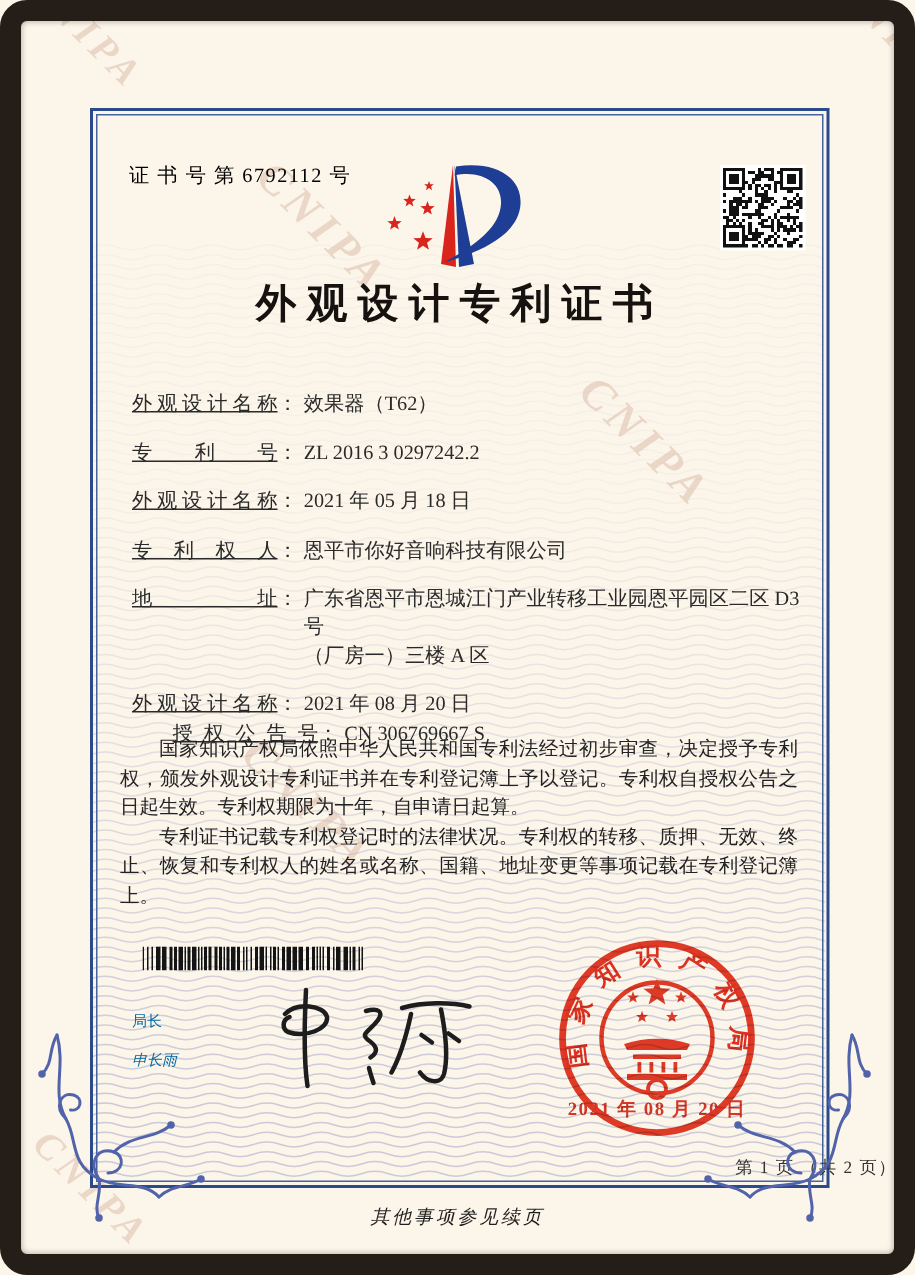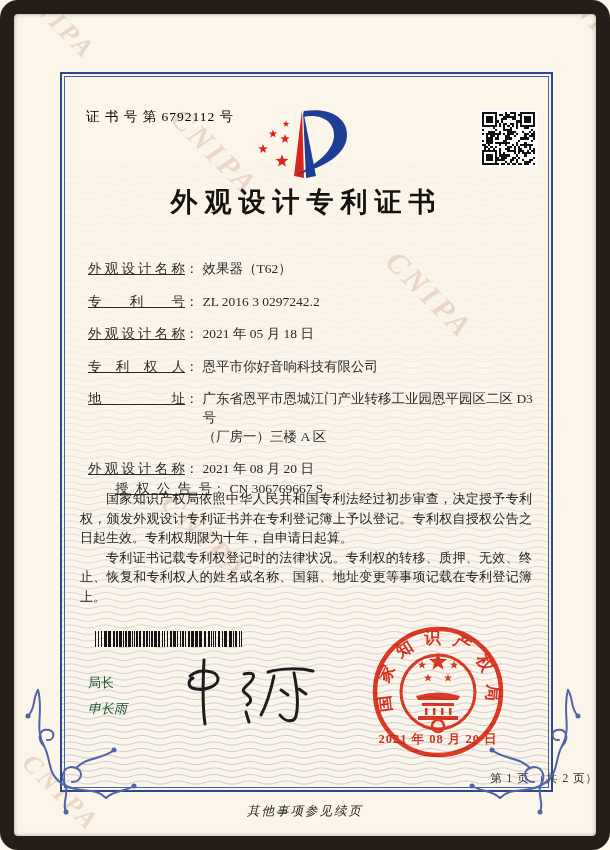--- a/index.html
+++ b/index.html
@@ -30,22 +30,22 @@
   .frow{margin-bottom:12.5px;line-height:20px;}
   .fpair{white-space:nowrap;}
   .fpair.second{margin-left:27px;}
   .flabel{display:inline-block;width:97px;text-align:justify;text-align-last:justify;vertical-align:top;text-decoration:underline;}
   .fcolon{margin-right:4px;vertical-align:top;display:inline-block;}
   .fvalue{display:inline-block;vertical-align:top;max-width:332px;white-space:normal;line-height:19px;}
   .paras{position:absolute;left:80px;top:489px;width:452px;z-index:10;
          font-size:13px;line-height:19.5px;color:#222;text-align:justify;}
   .paras p{margin:0;text-indent:2em;}
   #barcode{position:absolute;left:95px;top:631px;z-index:10;}
-  .signer{position:absolute;left:88px;z-index:10;color:#14532d;
-          font-family:"Liberation Sans","DejaVu Sans",sans-serif;font-size:13px;}
+  .signer{position:absolute;left:88px;z-index:10;color:#0369a1;
+          font-family:"Liberation Sans","DejaVu Sans",sans-serif;font-size:10px;}
   #signer-title{top:674px;}
   #signer-name{top:700px;font-style:italic;}
   #signature{position:absolute;left:168px;top:646px;z-index:11;}
   #seal{position:absolute;left:358px;top:612px;z-index:20;mix-blend-mode:multiply;opacity:.96;}
   .pagenum{position:absolute;left:60px;top:771px;width:538px;text-align:right;
            font-size:11.5px;color:#333;z-index:10;letter-spacing:1px;}
   .note{position:absolute;left:0;top:803px;width:610px;text-align:center;font-size:12.5px;
         color:#1f1f1f;z-index:10;letter-spacing:2px;font-style:italic;}
   .orn{position:absolute;z-index:12;}
   #orn-left{left:22px;top:688px;}

